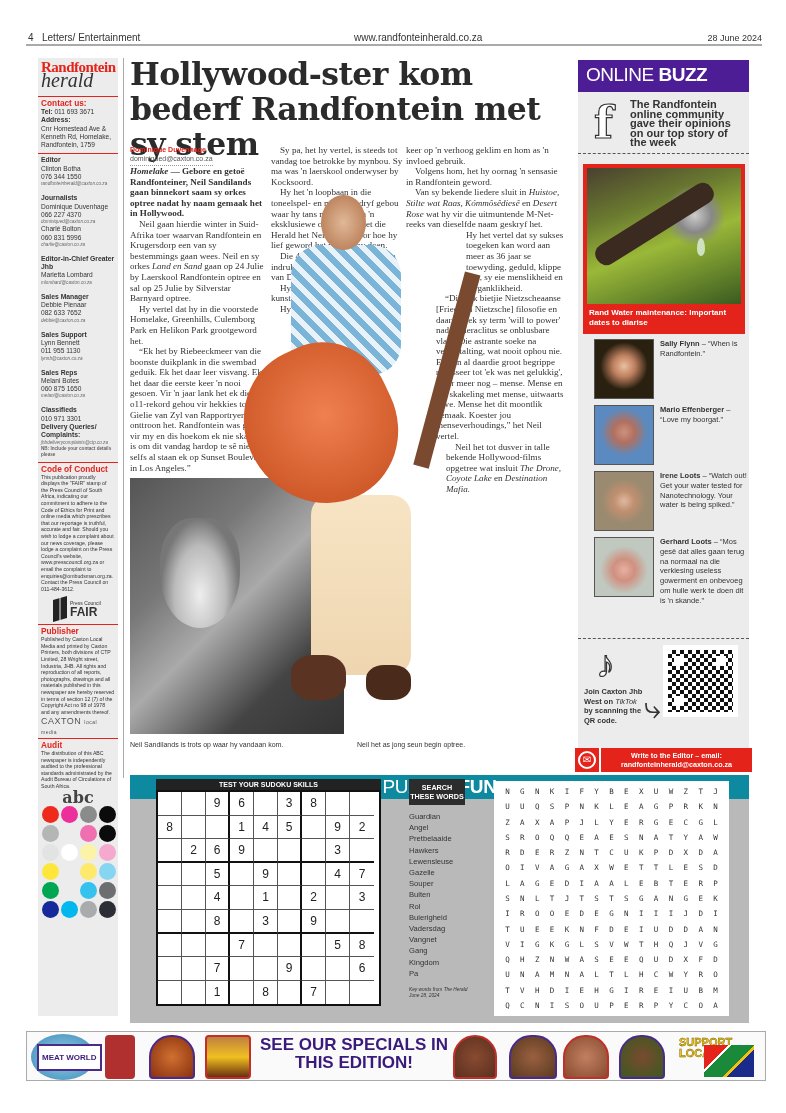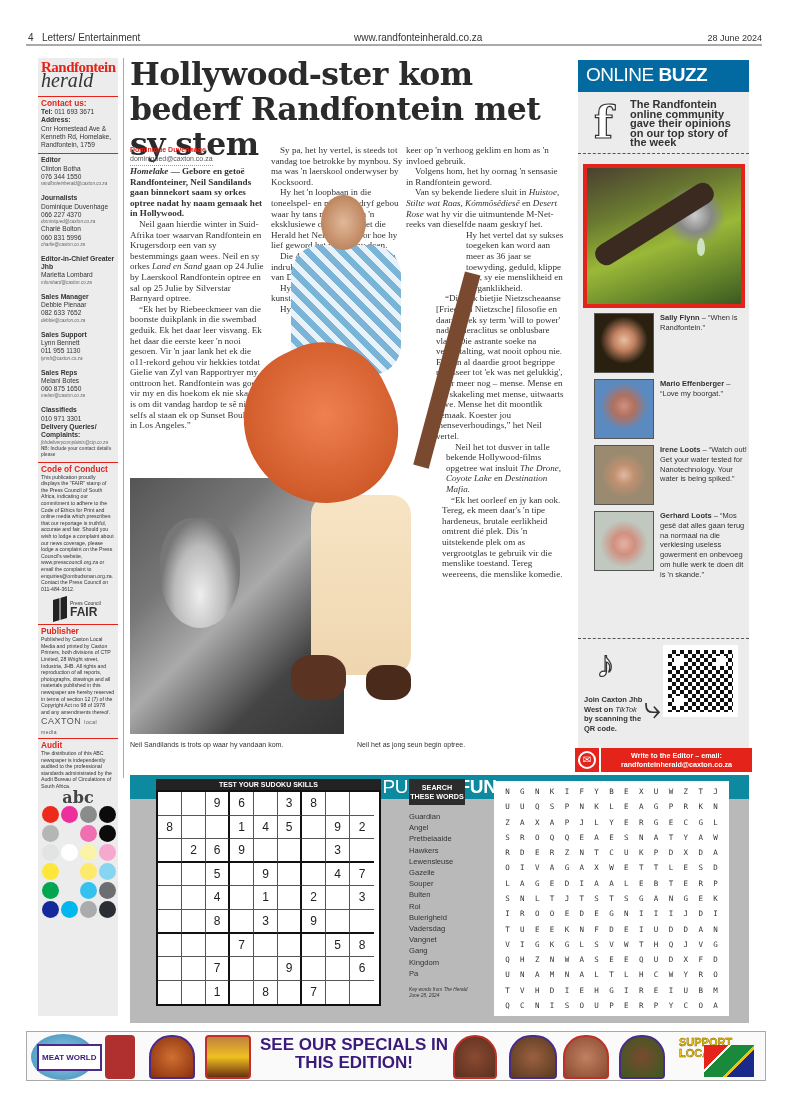--- a/index.html
+++ b/index.html
@@ -50,37 +50,37 @@
 .boy-shirt{position:absolute;left:55px;top:50px;width:110px;height:130px;background:repeating-linear-gradient(45deg,#7ab5d8 0 6px,#e8f2f8 6px 12px);border-radius:30px}
 .guitar{position:absolute;left:10px;top:150px;width:150px;height:160px;background:radial-gradient(circle at 55% 45%,#f08050,#d05a2a 70%);border-radius:50% 45% 50% 55%;transform:rotate(-25deg)}
 .neck{position:absolute;left:140px;top:-40px;width:16px;height:200px;background:#7a4a30;transform:rotate(40deg);transform-origin:bottom}
 .pants{position:absolute;left:75px;top:300px;width:100px;height:180px;background:linear-gradient(#f7e4c4,#efd6b0);border-radius:20px}
 .shoe1{position:absolute;left:55px;top:460px;width:55px;height:45px;background:#5a3322;border-radius:40%}
 .shoe2{position:absolute;left:130px;top:470px;width:45px;height:35px;background:#4a2a1a;border-radius:40%}
 .cap1{position:absolute;left:130px;top:741px;font-size:7px;color:#333}
 .cap2{position:absolute;left:357px;top:741px;font-size:7px;color:#333}
 
 .buzz{position:absolute;left:578px;top:60px;width:171px;height:712px;background:#ececec}
-.buzz-h{height:32px;background:#0369a1;color:#fff;font-size:19px;padding:4px 0 0 8px;letter-spacing:-.5px}
+.buzz-h{height:32px;background:#4c1d95;color:#fff;font-size:19px;padding:4px 0 0 8px;letter-spacing:-.5px}
 .buzz-h b{font-weight:bold}
 .fb{position:relative;height:62px;border-bottom:1px dashed #555}
 .fb .glyph{position:absolute;left:16px;top:6px;font-size:44px;font-family:"DejaVu Serif",serif;font-weight:bold;color:#fff;-webkit-text-stroke:1.2px #333;line-height:50px}
 .fb .txt{position:absolute;left:52px;top:8px;width:112px;font-size:11px;line-height:9.5px;font-weight:bold;color:#333}
 .tap{margin:10px 4px 0 5px;background:#e4231b;padding:4px 4px 4px 4px}
 .tap .img{height:136px;background:radial-gradient(circle at 70% 35%,#ccc 0%,#888 12%,transparent 22%),linear-gradient(160deg,#4a4030 0%,#6a7a30 30%,#9ab838 55%,#3a5a20 100%);position:relative}
 .tap .img .pipe{position:absolute;left:0;top:45px;width:135px;height:22px;background:#3a2a20;transform:rotate(-32deg);border-radius:10px}
 .tap .img .drop{position:absolute;left:110px;top:70px;width:8px;height:18px;background:#cfe2c0;border-radius:50% 50% 50% 50%/60% 60% 40% 40%}
 .tap .ttl{color:#fff;font-weight:bold;font-size:8px;line-height:10px;padding:4px 2px 2px}
 .cmt{position:relative;margin-left:16px;height:0}
 .cmt .ph{position:absolute;left:0;width:60px;height:60px;border:1px solid #555}
 .cmt .t{position:absolute;left:66px;width:90px;font-size:7.5px;line-height:9.8px;color:#333}
 .cmt .t b{font-weight:bold}
 .tiktok{position:absolute;left:0;top:578px;width:171px;height:110px;border-top:1px dashed #555}
 .tiktok .note{position:absolute;left:18px;top:4px;font-size:38px;color:#fff;-webkit-text-stroke:1.2px #333;font-weight:bold}
-.tiktok .join{position:absolute;left:6px;top:56px;width:60px;font-size:7.5px;line-height:9.5px;font-weight:bold;color:#333}
+.tiktok .join{position:absolute;left:6px;top:48px;width:60px;font-size:7.5px;line-height:9.5px;font-weight:bold;color:#333}
 .tiktok .join i{font-style:italic;font-weight:normal}
 .tiktok .arrow{position:absolute;left:66px;top:52px;font-size:30px;color:#333}
 .qr{position:absolute;left:85px;top:6px;width:75px;height:72px;background:#fff;padding:5px}
 .qr div{width:100%;height:100%;background:
  linear-gradient(#fff,#fff) 6px 6px/10px 10px no-repeat,
  linear-gradient(#fff,#fff) 48px 6px/10px 10px no-repeat,
  linear-gradient(#fff,#fff) 6px 46px/10px 10px no-repeat,
  repeating-conic-gradient(#111 0 25%,#fff 0 50%) 0 0/8px 8px;}
 .write{position:absolute;left:-3px;top:688px;width:177px;height:24px;background:#e4231b;display:flex}
 .write .mail{width:26px;height:24px;border-right:2px solid #fff;display:flex;align-items:center;justify-content:center}
@@ -234,39 +234,39 @@
 
 <h1 class="headline">Hollywood-ster kom bederf Randfontein met sy stem</h1>
 <div class="byline">
   <div class="nm">Dominique Duvenhage</div>
   <div class="em">dominiqued@caxton.co.za</div>
 </div>
 
 <div class="col c1">
   <p class="lead"><i>Homelake</i><span> — Gebore en getoë Randfonteiner, Neil Sandilands gaan binnekort saam sy orkes optree nadat hy naam gemaak het in Hollywood.</span></p>
   <p><span>Neil gaan hierdie winter in Suid-Afrika toer waarvan Randfontein en Krugersdorp een van sy bestemmings gaan wees. Neil en sy orkes </span><i>Land en Sand</i><span> gaan op 24 Julie by Laerskool Randfontein optree en sal op 25 Julie by Silverstar Barnyard optree.</span></p>
+  <p>Hy vertel dat hy in die voorstede Homelake, Greenhills, Culemborg Park en Helikon Park grootgeword het.</p>
   <p>“Ek het by Riebeeckmeer van die boonste duikplank in die swembad geduik. Ek het daar leer visvang. Ek het daar die eerste keer 'n nooi gesoen. Vir 'n jaar lank het ek die o11-rekord gehou vir hekkies totdat Gielie van Zyl van Rapportryer my onttroon het. Randfontein was goed vir my en dis hoekom ek nie skaam is om dit vandag hardop te sê nie, selfs al staan ek op Sunset Boulevard in Los Angeles.”</p>
 </div>
 
 <div class="col c2">
   <p>Sy pa, het hy vertel, is steeds tot vandag toe betrokke by mynbou. Sy ma was 'n laerskool onderwyser by Kocksoord.</p>
   <p>Hy het 'n loopbaan in die toneelspel- en musiekbedryf gebou waar hy tans nog blom. In 'n eksklusiewe onderhoud met die Herald het Neil gepraat oor hoe hy lief geword het vir wat hy doen.</p>
   <p>Die 49-jarige se eerste werklike indruk van musiek was die werke van David Kramer.</p>
   <p>Hy het vertel dat hy die kunstenaar 'giftig' nageboots het.</p>
   <p>Hy het in 1982 vir die eerste</p>
 </div>
 
 <div class="col c3">
   <p style="text-indent:0">keer op 'n verhoog geklim en hom as 'n invloed gebruik.</p>
   <p>Volgens hom, het hy oornag 'n sensasie in Randfontein geword.</p>
   <p><span>Van sy bekende liedere sluit in </span><i>Huistoe, Stilte wat Raas, Kómmôsêdiesê</i><span> en </span><i>Desert Rose</i><span> wat hy vir die uitmuntende M-Net-reeks van dieselfde naam geskryf het.</span></p>
   <p style="padding-left:60px;text-indent:0">Hy het vertel dat sy sukses toegeken kan word aan meer as 36 jaar se toewyding, geduld, klippe kou, sy eie menslikheid en verganklikheid.</p>
   <p style="padding-left:30px">“Dis ook bietjie Nietzscheaanse [Friedrich Nietzsche] filosofie en daar ruk ek sy term 'will to power' nader. Heraclitus se onblusbare vlam. Die astrante soeke na vergestalting, wat nooit ophou nie. Ek kan al daardie groot begrippe redusseer tot 'ek was net gelukkig', maar meer nog – mense. Mense en die skakeling met mense, uitwaarts lewe. Mense het dit moontlik gemaak. Koester jou menseverhoudings,” het Neil vertel.</p>
   <p style="padding-left:40px"><span>Neil het tot dusver in talle bekende Hollywood-films opgetree wat insluit </span><i>The Drone, Coyote Lake</i><span> en </span><i>Destination Mafia.</i></p>
-  <p style="padding-left:36px">“Ek het oorleef en jy kan ook. Tereg, ek meen daar's 'n tipe hardeneus, brutale eerlikheid omtrent dié plek. Dis 'n uitstekende plek om as vergrootglas te gebruik vir die menslike toestand. Tereg weereens, die menslike komedie.</p>
 </div>
 
 <div class="photo1">
     <div class="face"></div>
   </div>
 <div class="photo2">
   <div class="boy-shirt"></div>
   <div class="boy-head"></div>
   <div class="pants"></div>
   <div class="guitar">
@@ -282,20 +282,21 @@
   <div class="buzz-h"><span>ONLINE </span><b>BUZZ</b></div>
   <div class="fb">
     <div class="glyph">f</div>
     <div class="txt">The Randfontein online community gave their opinions on our top story of the week</div>
   </div>
   <div class="tap">
     <div class="img">
         <div class="pipe"></div>
         <div class="drop"></div>
       </div>
+    <div class="ttl">Rand Water maintenance: Important dates to diarise</div>
   </div>
   <div class="cmt" style="top:5px">
     <div class="ph" style="background:radial-gradient(circle at 50% 45%,#e8c0a0 0,#c08060 25%,#2a2010 55%);"></div>
     <div class="t"><b>Sally Flynn</b><span> – “When is Randfontein.”</span></div>
   </div>
   <div class="cmt" style="top:71px">
     <div class="ph" style="background:radial-gradient(circle at 50% 45%,#d09080 0,#b07060 25%,#5a8ac0 55%);"></div>
     <div class="t"><b>Mario Effenberger</b><span> – “Love my boorgat.”</span></div>
   </div>
   <div class="cmt" style="top:137px">

